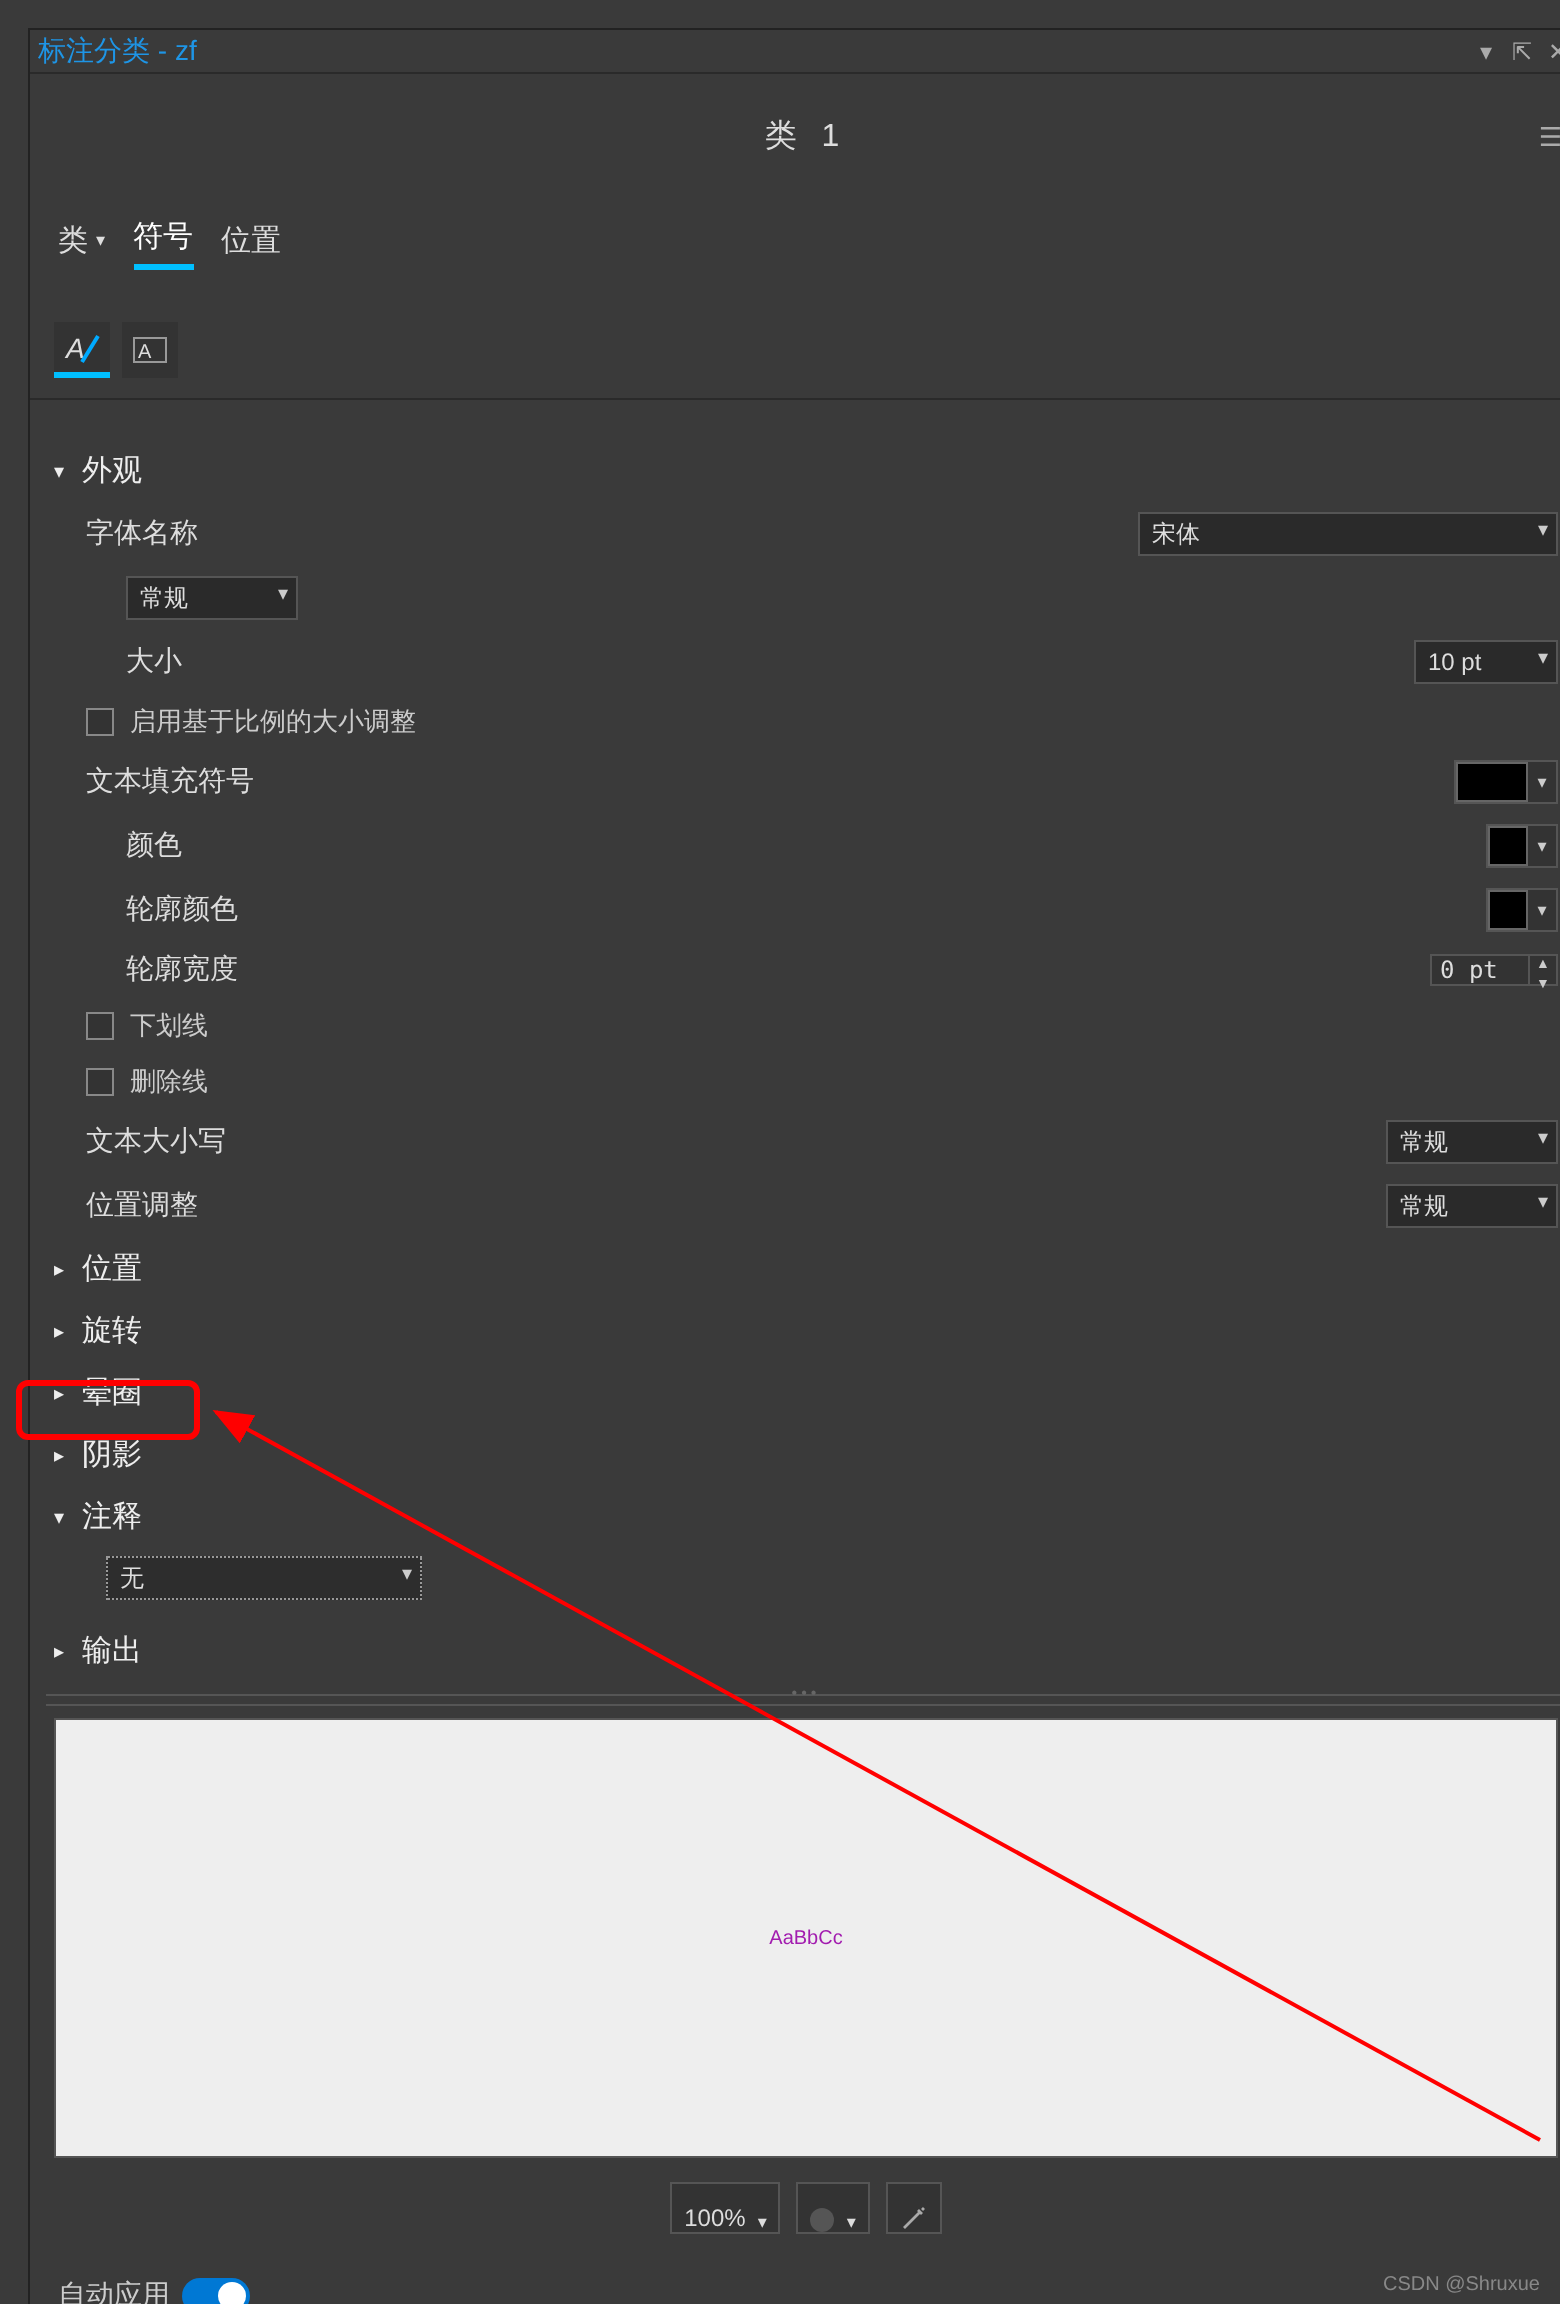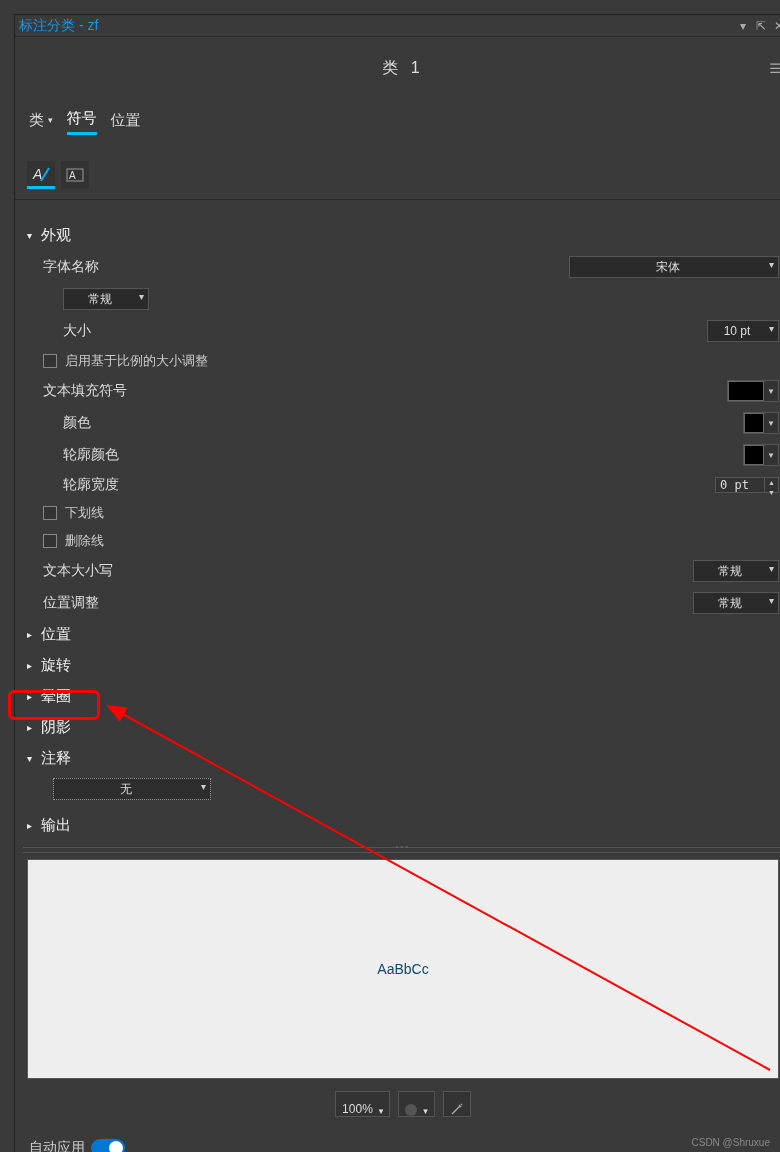--- a/index.html
+++ b/index.html
@@ -18,40 +18,40 @@
 .mode-row { display: flex; gap: 6px; padding: 4px 12px 10px 12px; border-bottom: 1px solid #2a2a2a; }
 .mode-btn { width: 28px; height: 28px; background: #333; display: flex; align-items: center; justify-content: center; cursor: pointer; }
 .mode-btn.active { border-bottom: 3px solid #00bfff; }
 .mode-btn svg { width: 20px; height: 20px; }
 .body { flex: 1; overflow-y: auto; padding: 4px 8px 0 8px; }
 .sect-head { display: flex; align-items: center; gap: 4px; font-size: 15px; color: #eee; padding: 6px 4px; cursor: pointer; }
 .sect-head .caret { font-size: 10px; width: 10px; }
 .row { display: flex; align-items: center; padding: 5px 4px 5px 20px; min-height: 28px; }
 .row.ind { padding-left: 40px; }
 .row .lbl { flex: 1; font-size: 14px; color: #ddd; }
-.sel { background: #2a2a2a; border: 1px solid #555; color: #ddd; height: 22px; font-size: 12px; padding: 0 18px 0 6px; appearance: none; position: relative; text-align: center; }
+.sel { background: #2a2a2a; border: 1px solid #555; color: #ddd; height: 22px; font-size: 12px; padding: 0 18px 0 6px; appearance: none; position: relative; }
 .sel-wrap { position: relative; display: inline-block; }
 .sel-wrap::after { content: "▾"; position: absolute; right: 5px; top: 3px; font-size: 10px; color: #ccc; pointer-events: none; }
 .swatch { width: 36px; height: 20px; background: #000; border: 1px solid #666; display: inline-block; vertical-align: middle; }
 .swatch.sm { width: 20px; }
 .color-btn { display: flex; align-items: center; gap: 0; border: 1px solid #555; height: 22px; }
 .color-btn .dd { width: 14px; text-align: center; font-size: 9px; color: #ccc; background: #333; height: 100%; display: flex; align-items: center; justify-content: center; }
 .spinner { display: flex; border: 1px solid #555; height: 16px; background: #333; }
 .spinner input { width: 48px; background: transparent; border: none; color: #ddd; padding: 0 4px; font-size: 12px; font-family: monospace; }
 .spinner .arrows { width: 14px; display: flex; flex-direction: column; border-left: 1px solid #555; }
 .spinner .arrows span { flex: 1; font-size: 7px; text-align: center; line-height: 10px; color: #ccc; cursor: pointer; }
 .chk { display: flex; align-items: center; gap: 8px; padding-left: 20px; min-height: 28px; }
 .chk .box { width: 14px; height: 14px; border: 1px solid #888; background: #333; cursor: pointer; }
 .highlight-box { position: absolute; border: 3px solid red; border-radius: 6px; width: 92px; height: 30px; left: 8px; top: 690px; pointer-events: none; }
 .arrow-line { position: absolute; left: 0; top: 0; pointer-events: none; }
 .notes-sel { margin: 4px 0 10px 30px; width: 158px; }
 .notes-sel .sel { width: 100%; border: 1px dotted #999; background: #2d2d2d; }
 .preview-sep { height: 6px; border-top: 1px solid #555; border-bottom: 1px solid #555; margin: 6px 0; position: relative; }
 .preview-sep::after { content: "•••"; position: absolute; left: 50%; top: -6px; transform: translateX(-50%); font-size: 8px; letter-spacing: 2px; color: #666; }
-.preview { margin: 0 4px; height: 220px; background: #eee; color: #0c4a6e; display: flex; align-items: center; justify-content: center; font-family: "Times New Roman", serif; font-size: 14px; border: 1px solid #555; }
+.preview { margin: 0 4px; height: 220px; background: #eee; color: #a21caf; display: flex; align-items: center; justify-content: center; font-family: "Times New Roman", serif; font-size: 10px; border: 1px solid #555; }
 .bottom-ctrl { display: flex; justify-content: center; gap: 8px; padding: 12px 0 8px 0; }
 .bottom-ctrl .bbtn { height: 26px; background: #333; border: 1px solid #555; display: flex; align-items: flex-end; padding: 0 6px; cursor: pointer; font-size: 12px; color: #ddd; }
 .bottom-ctrl .bbtn .dd { margin-left: 6px; font-size: 9px; }
 .footer { display: flex; align-items: center; padding: 4px 10px 6px 14px; font-size: 14px; }
 .toggle { width: 34px; height: 18px; background: #0078d4; border-radius: 9px; position: relative; margin-left: 6px; cursor: pointer; }
 .toggle::after { content: ""; position: absolute; right: 2px; top: 2px; width: 14px; height: 14px; background: #fff; border-radius: 50%; }
 .watermark { position: absolute; right: 10px; bottom: 4px; font-size: 10px; color: #888; }
 </style>
 </head>
 <body>

